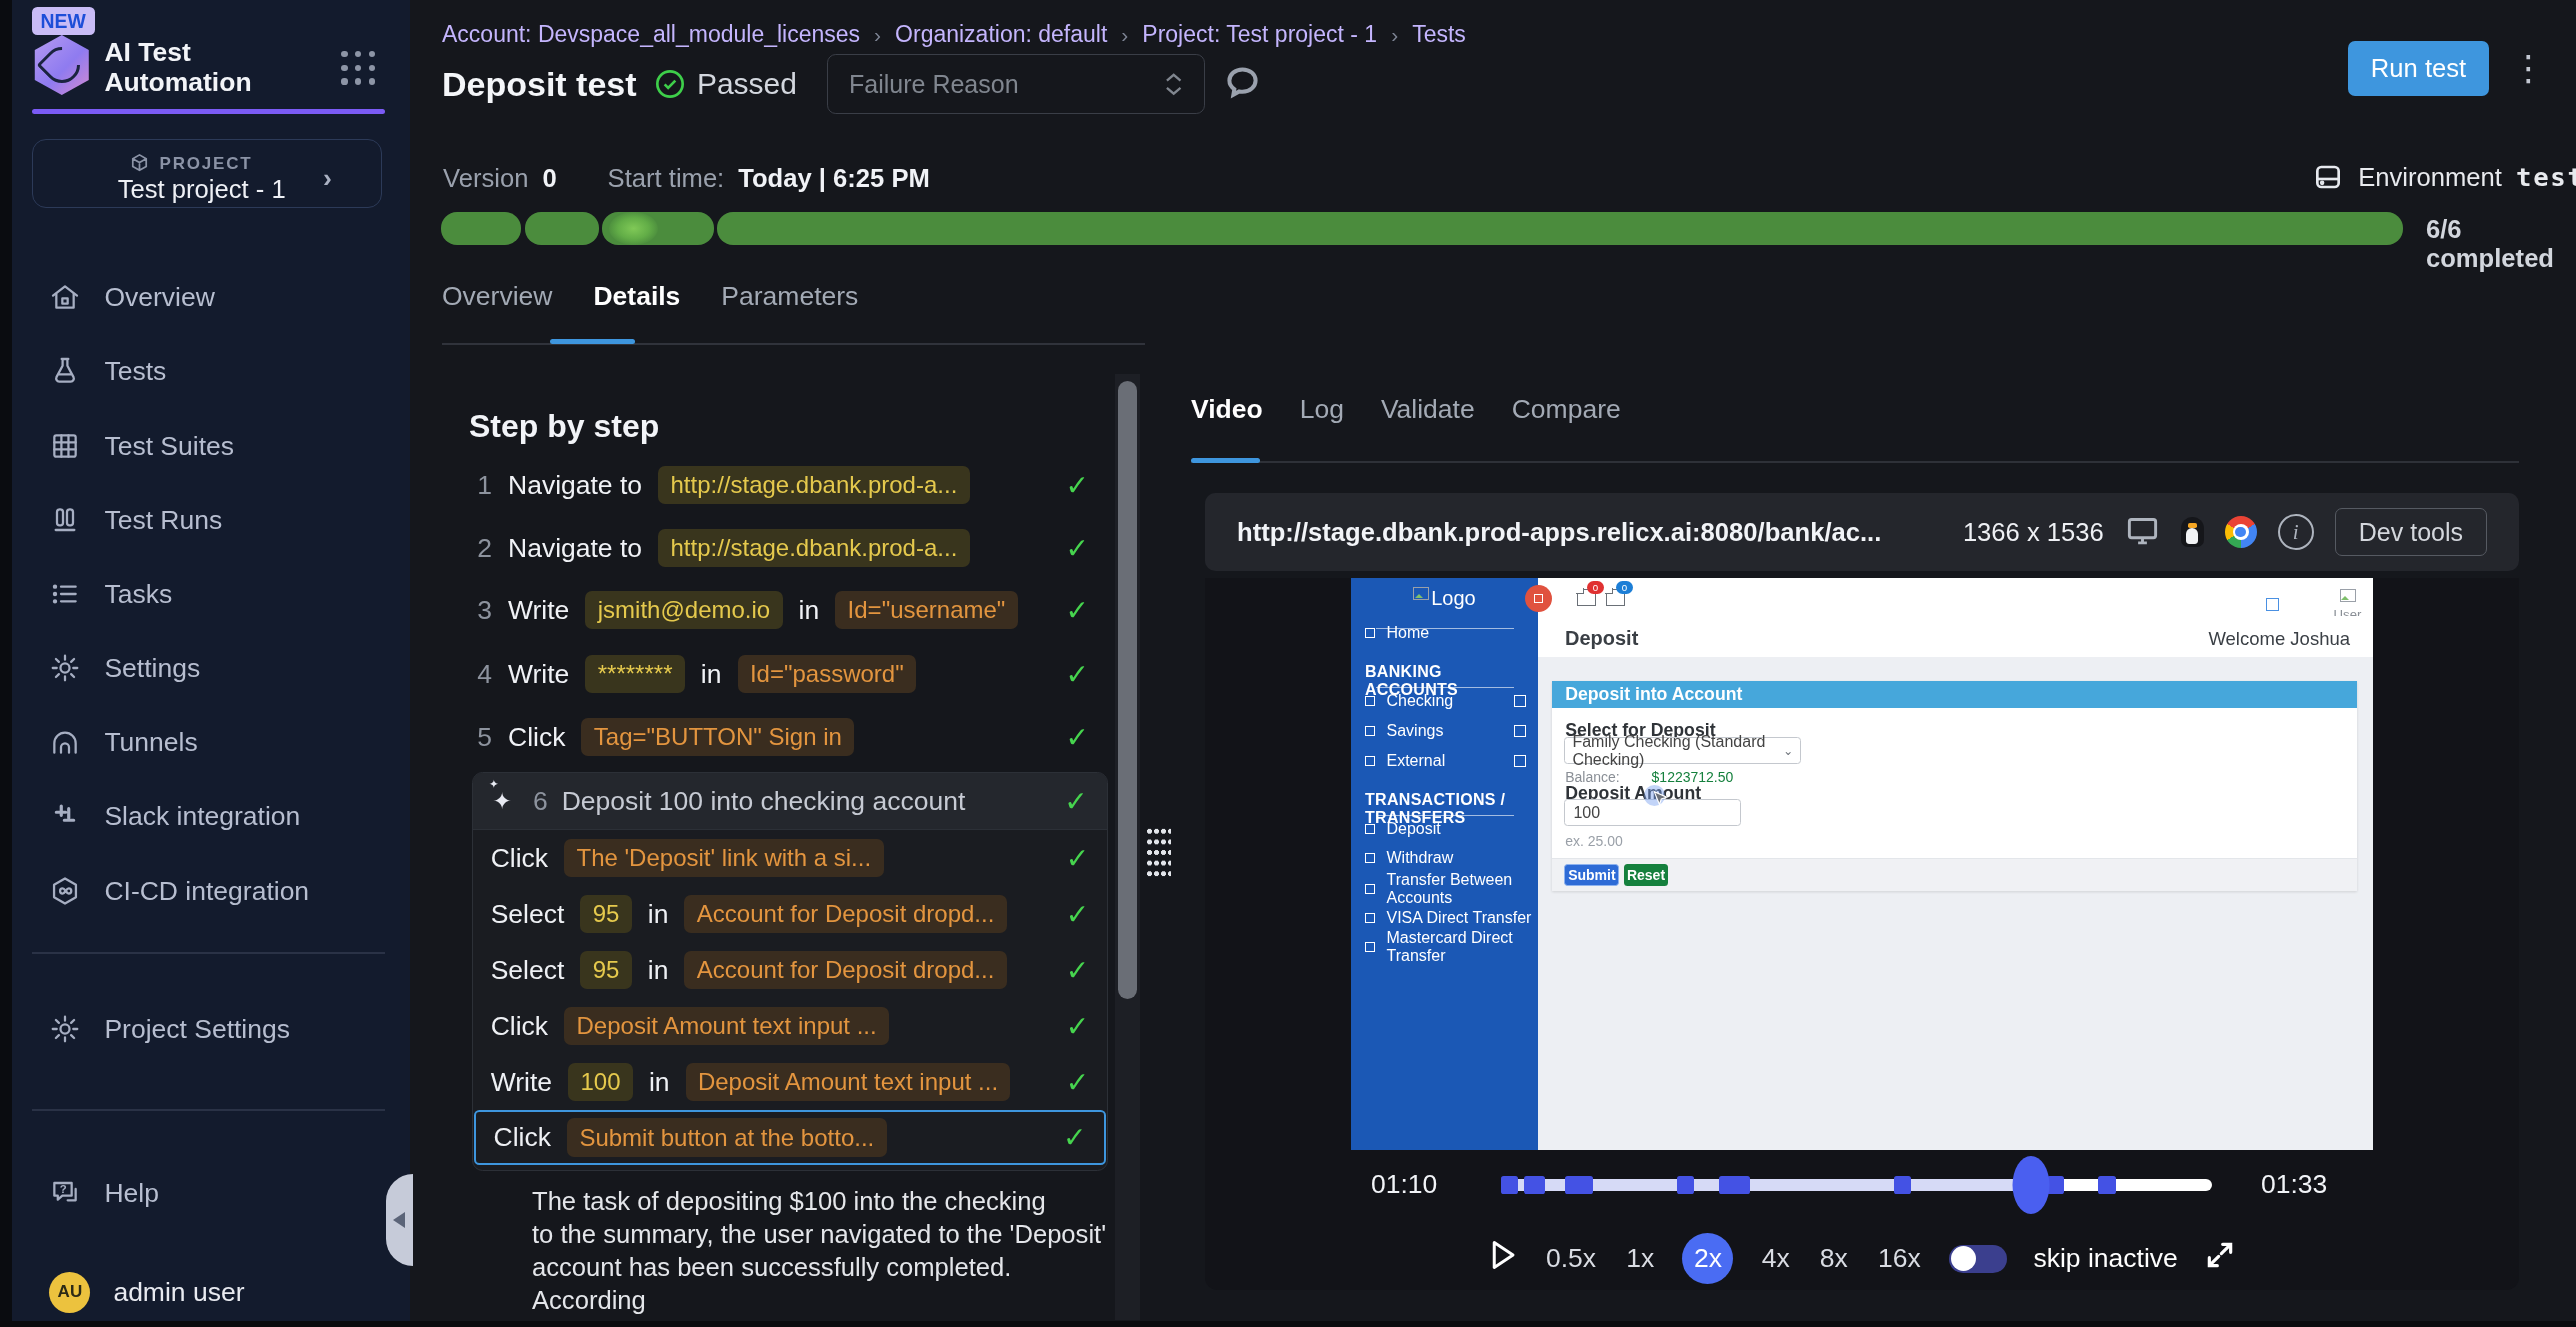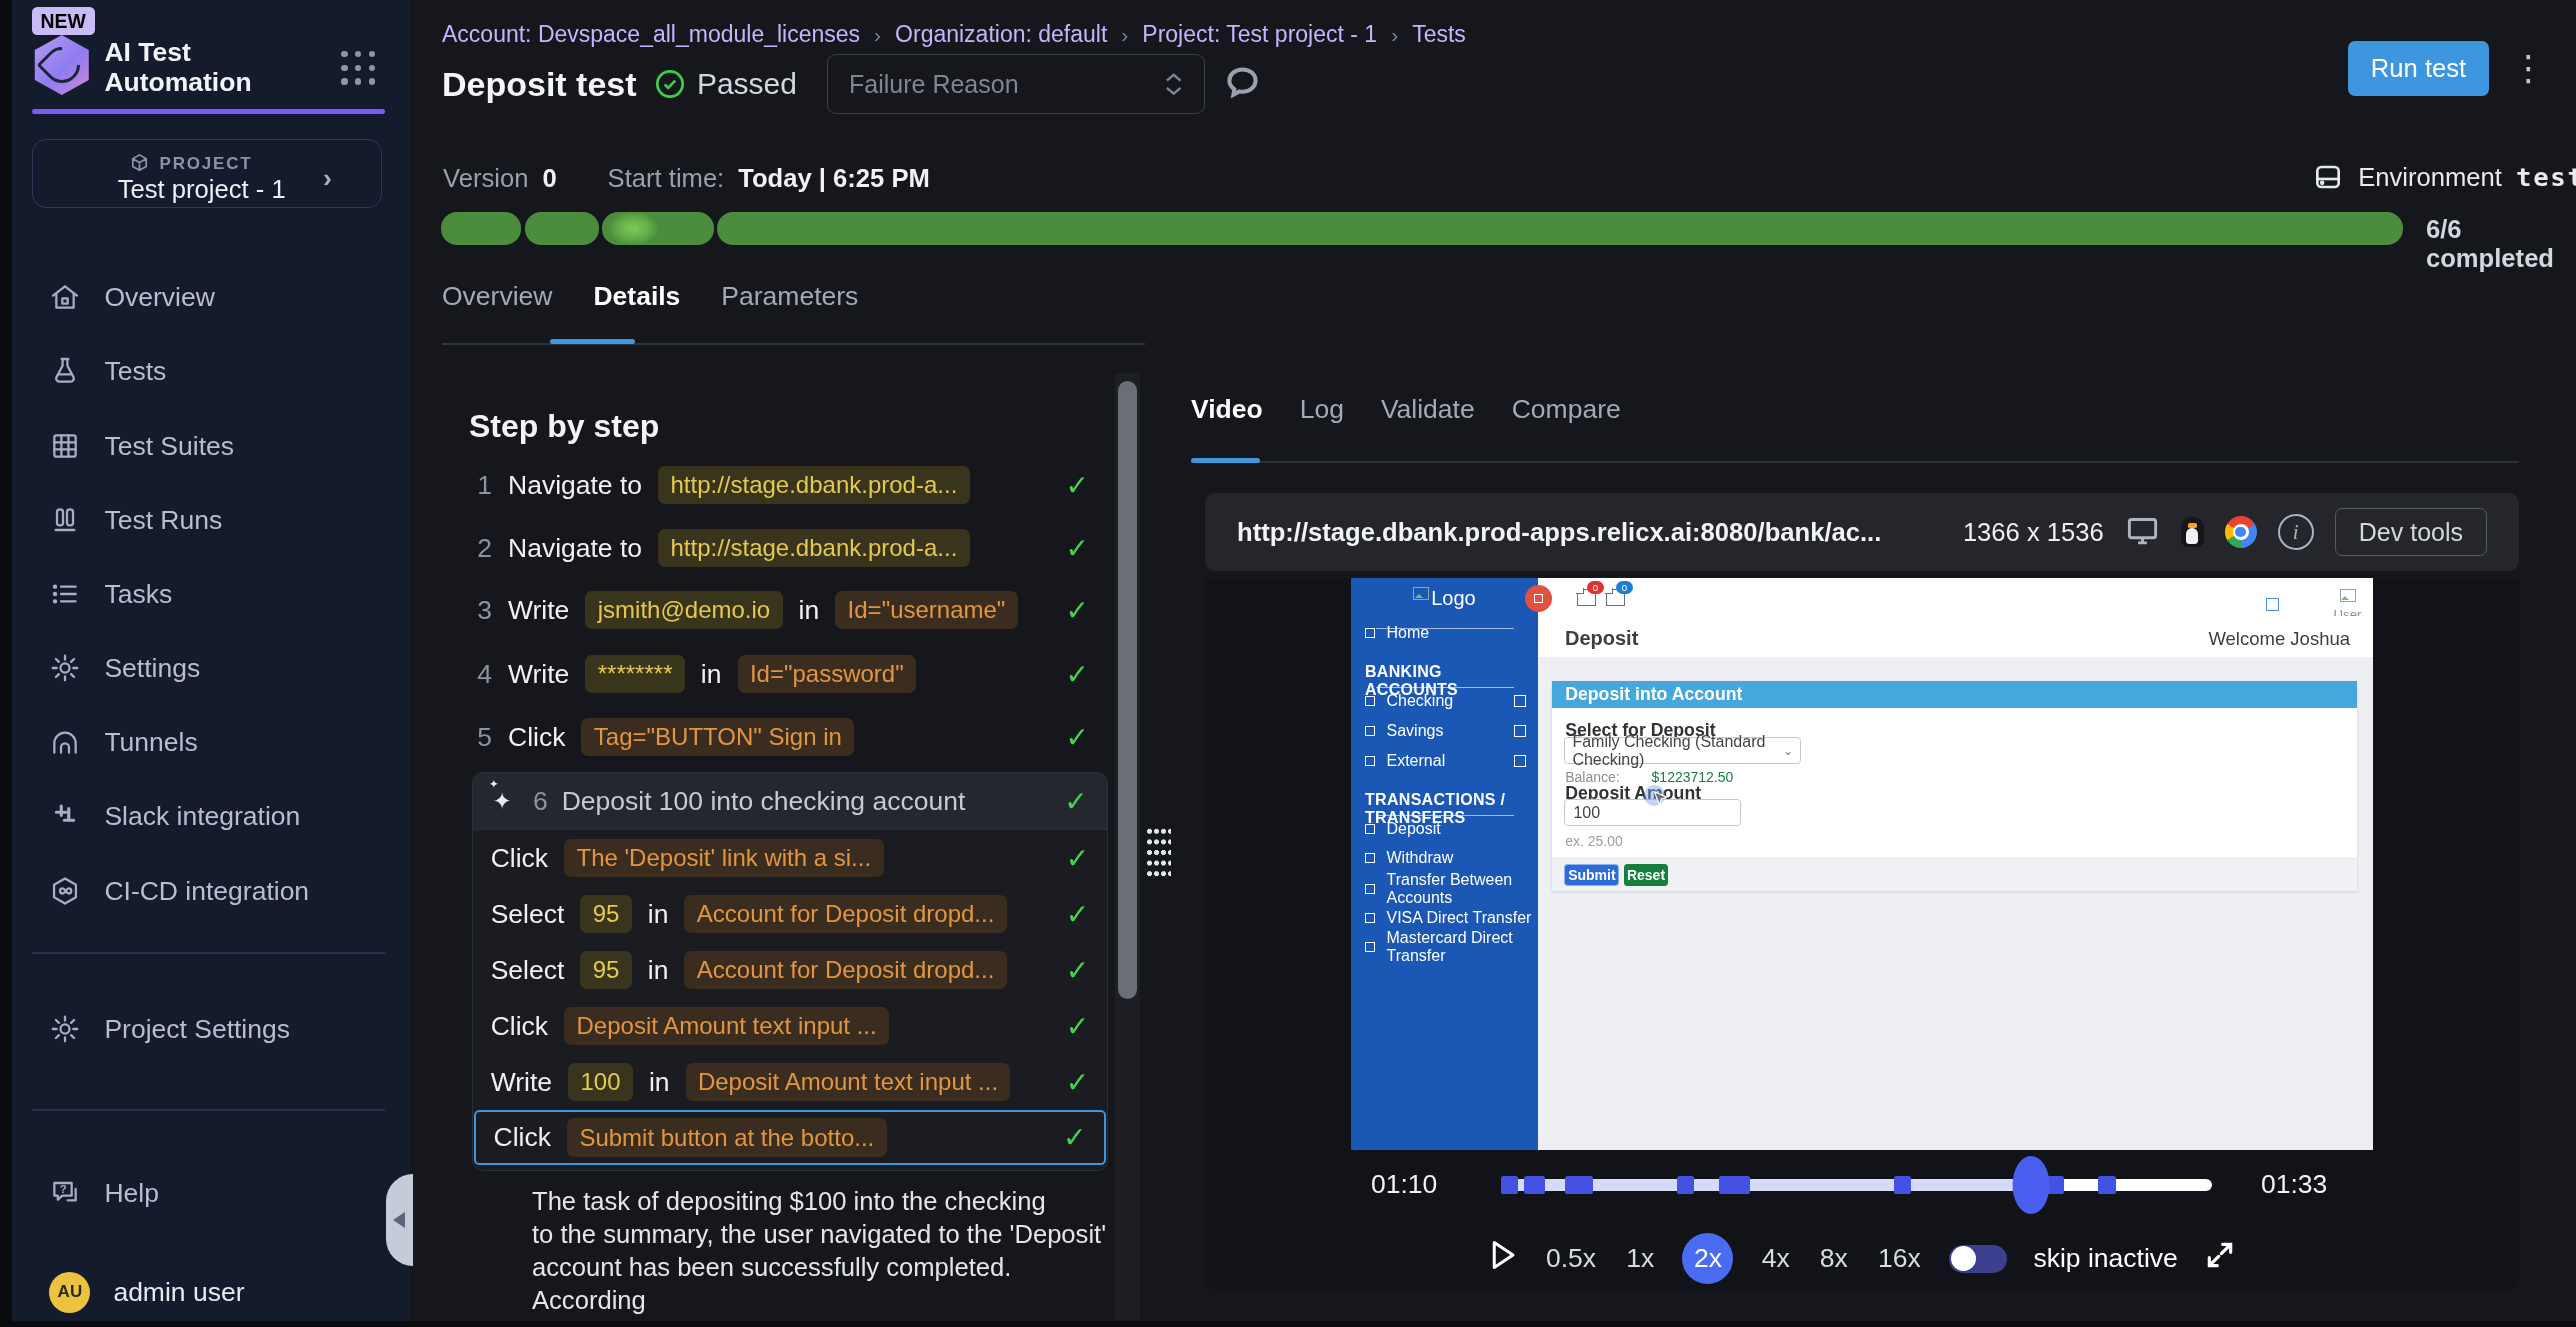--- a/index.html
+++ b/index.html
@@ -2,21 +2,21 @@
 <html style="font-size:14px"><head>
 <meta charset="utf-8">
 <style>
   html,body{margin:0;padding:0;background:#0b0c10;}
   #app{position:relative;width:2576px;height:1328px;overflow:hidden;
        font-family:"Liberation Sans","DejaVu Sans",sans-serif;
        background:#15171c;color:#e8eaee;}
   
   .left-edge{position:absolute;left:0;top:0;width:12.4px;height:1328px;background:#0a0c10;}
   .sidebar{position:absolute;left:12.4px;top:0;width:398px;height:1321px;background:#131b2d;}
-  .new-badge{position:absolute;left:19.4px;top:7px;background:#c9bcf6;color:#000000;
+  .new-badge{position:absolute;left:19.4px;top:7px;background:#c9bcf6;color:#1d4ed8;
              font-weight:bold;font-size:19.4px;padding:2.6px 8.8px;border-radius:5.3px;}
   .logo-hex{position:absolute;left:19.4px;top:35px;width:60px;height:60px;
             background:linear-gradient(135deg,#b79df2,#8f7bf0 55%,#d88bd0);
             clip-path:polygon(50% 0,95% 25%,95% 75%,50% 100%,5% 75%,5% 25%);
             display:flex;align-items:center;justify-content:center;}
   .logo-glyph{width:30px;height:30px;border:3.5px solid #1b2440;border-radius:50% 50% 50% 3.5px;
               transform:rotate(45deg);border-top-color:transparent;}
   .app-title{position:absolute;left:92px;top:37px;font-size:26.5px;font-weight:bold;
              color:#f2f4f8;line-height:30px;width:212px;}
   .grid-icon{position:absolute;right:34px;top:51px;width:35px;height:35px;

